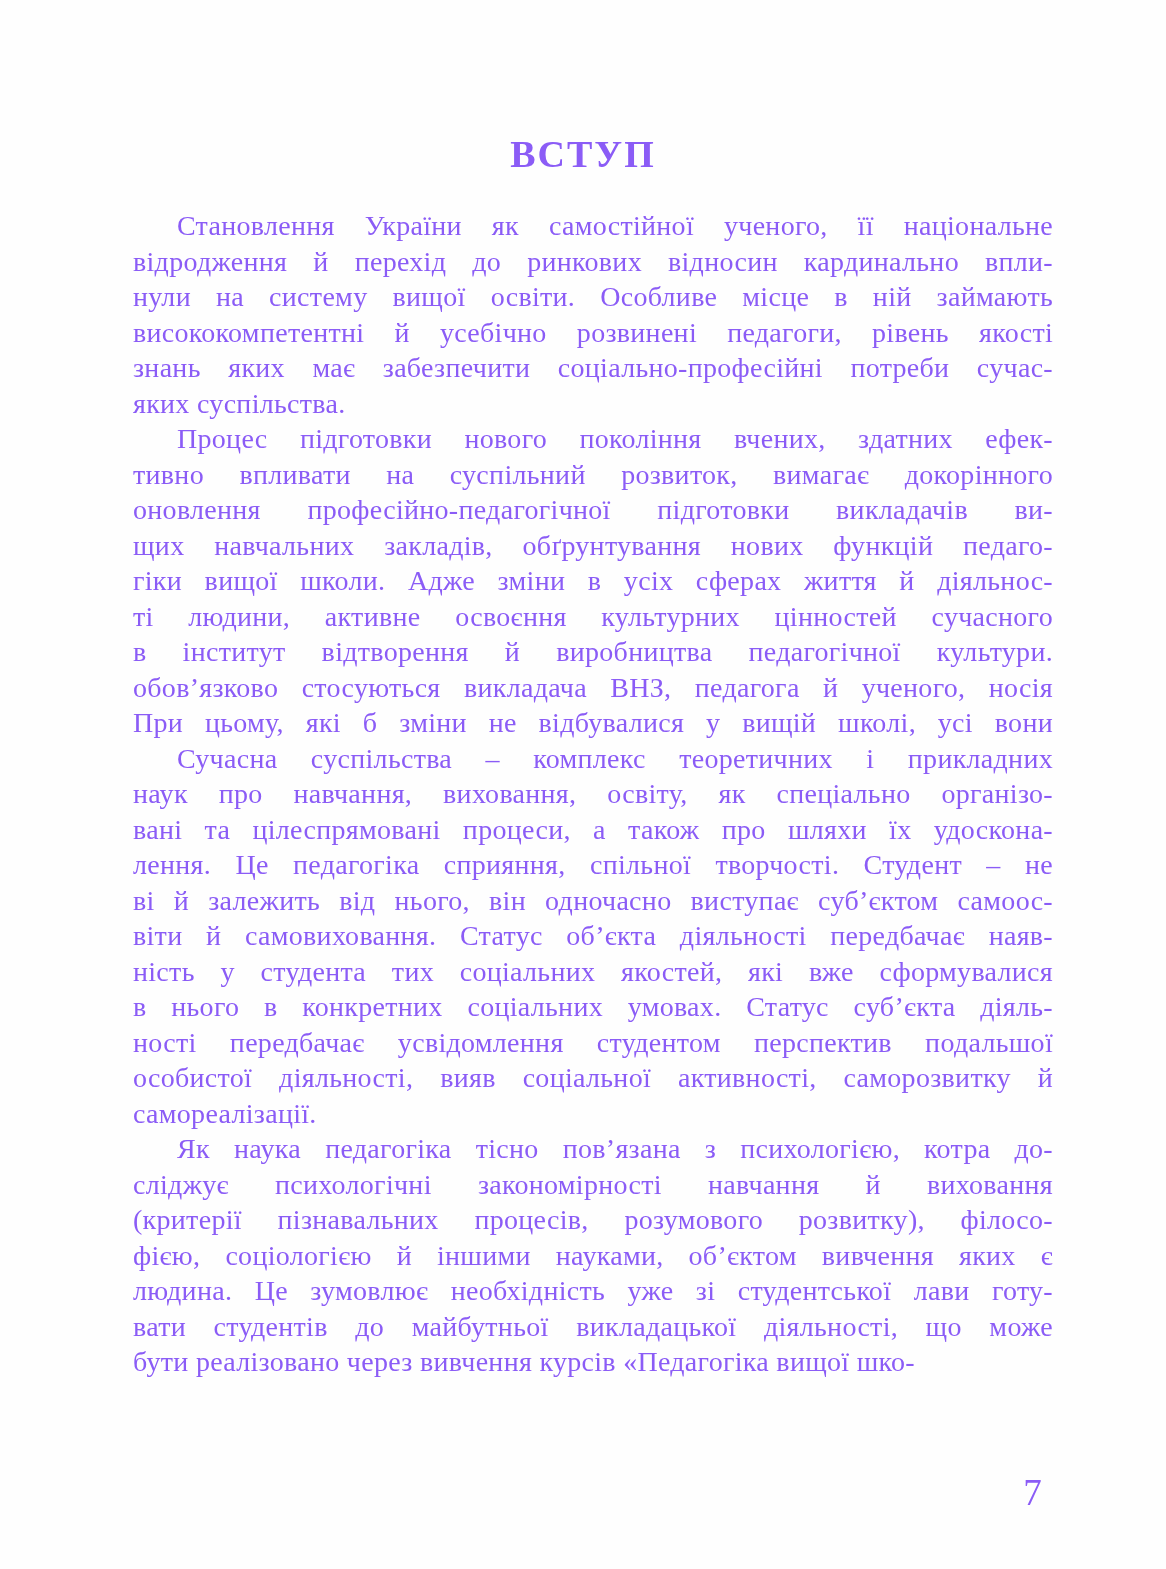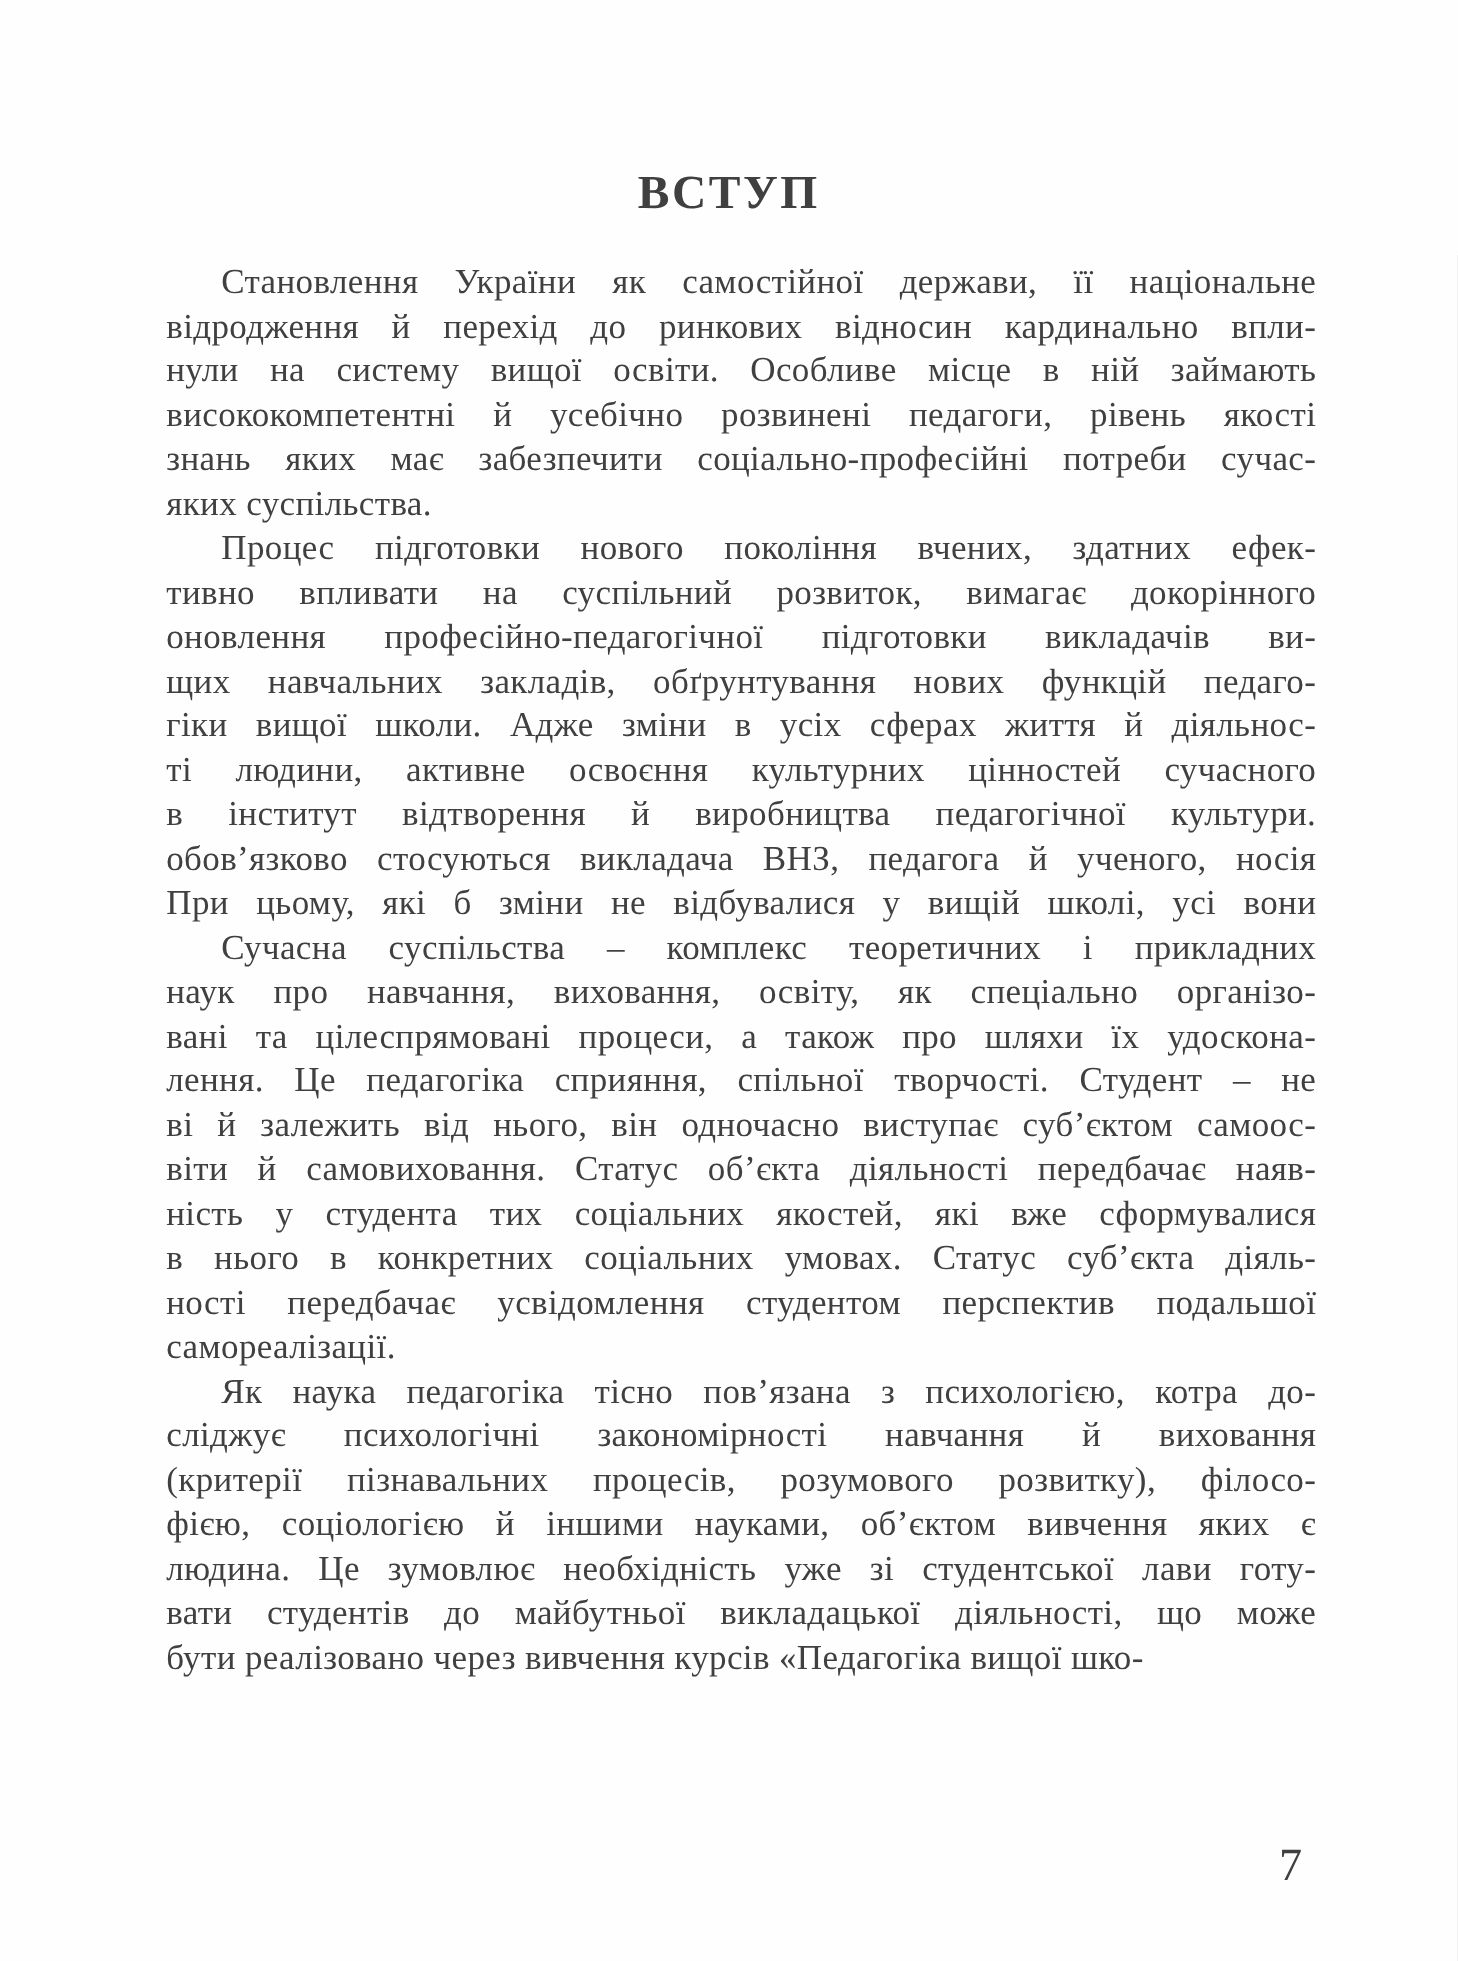--- a/index.html
+++ b/index.html
@@ -6,21 +6,21 @@
     margin: 0;
     padding: 0;
     background: #e8e8e8;
   }
   .page {
     position: relative;
     width: 1166px;
     height: 1569px;
     margin: 0 auto;
     background: #fefefe;
-    color: #404040;
+    color: #8b5cf6;
     font-family: "Liberation Serif", "DejaVu Serif", serif;
     overflow: hidden;
   }
   .page-title {
     padding-top: 106px;
     text-align: center;
     font-size: 38px;
     line-height: 46px;
     font-weight: bold;
     letter-spacing: 2px;
@@ -58,21 +58,21 @@
   }
 </style>
 </head>
 <body>
 
 <div class="page">
   <h1 class="page-title">ВСТУП</h1>
 
   <div class="text-block">
       <div class="para">
-        <div class="line first">Становлення України як самостійної держави, її національне</div>
+        <div class="line first">Становлення України як самостійної ученого, її національне</div>
         <div class="line">відродження й перехід до ринкових відносин кардинально впли-</div>
         <div class="line">нули на систему вищої освіти. Особливе місце в ній займають</div>
         <div class="line">висококомпетентні й усебічно розвинені педагоги, рівень якості</div>
         <div class="line">знань яких має забезпечити соціально-професійні потреби сучас-</div>
         <div class="line last">яких суспільства.</div>
       </div>
       <div class="para">
         <div class="line first">Процес підготовки нового покоління вчених, здатних ефек-</div>
         <div class="line">тивно впливати на суспільний розвиток, вимагає докорінного</div>
         <div class="line">оновлення професійно-педагогічної підготовки викладачів ви-</div>
@@ -86,20 +86,21 @@
       <div class="para">
         <div class="line first">Сучасна суспільства – комплекс теоретичних і прикладних</div>
         <div class="line">наук про навчання, виховання, освіту, як спеціально організо-</div>
         <div class="line">вані та цілеспрямовані процеси, а також про шляхи їх удоскона-</div>
         <div class="line">лення. Це педагогіка сприяння, спільної творчості. Студент – не</div>
         <div class="line">ві й залежить від нього, він одночасно виступає суб’єктом самоос-</div>
         <div class="line">віти й самовиховання. Статус об’єкта діяльності передбачає наяв-</div>
         <div class="line">ність у студента тих соціальних якостей, які вже сформувалися</div>
         <div class="line">в нього в конкретних соціальних умовах. Статус суб’єкта діяль-</div>
         <div class="line">ності передбачає усвідомлення студентом перспектив подальшої</div>
+        <div class="line">особистої діяльності, вияв соціальної активності, саморозвитку й</div>
         <div class="line last">самореалізації.</div>
       </div>
       <div class="para">
         <div class="line first">Як наука педагогіка тісно пов’язана з психологією, котра до-</div>
         <div class="line">сліджує психологічні закономірності навчання й виховання</div>
         <div class="line">(критерії пізнавальних процесів, розумового розвитку), філосо-</div>
         <div class="line">фією, соціологією й іншими науками, об’єктом вивчення яких є</div>
         <div class="line">людина. Це зумовлює необхідність уже зі студентської лави готу-</div>
         <div class="line">вати студентів до майбутньої викладацької діяльності, що може</div>
         <div class="line last">бути реалізовано через вивчення курсів «Педагогіка вищої шко-</div>

